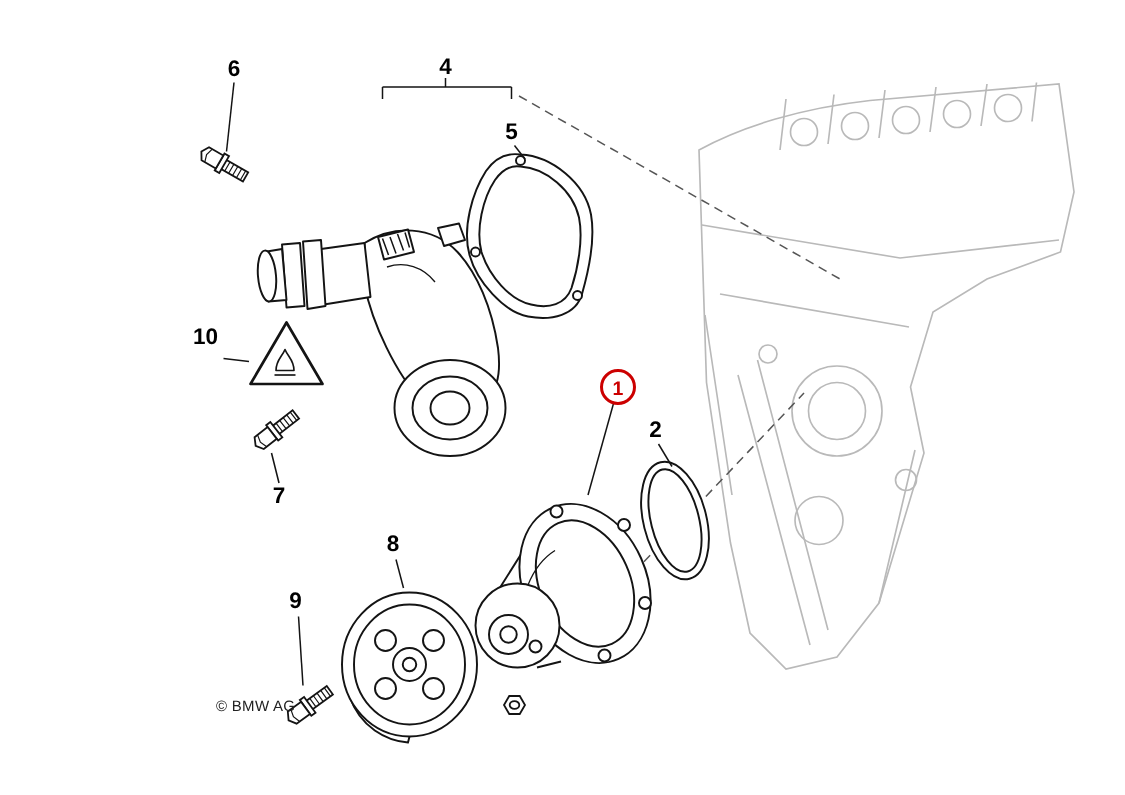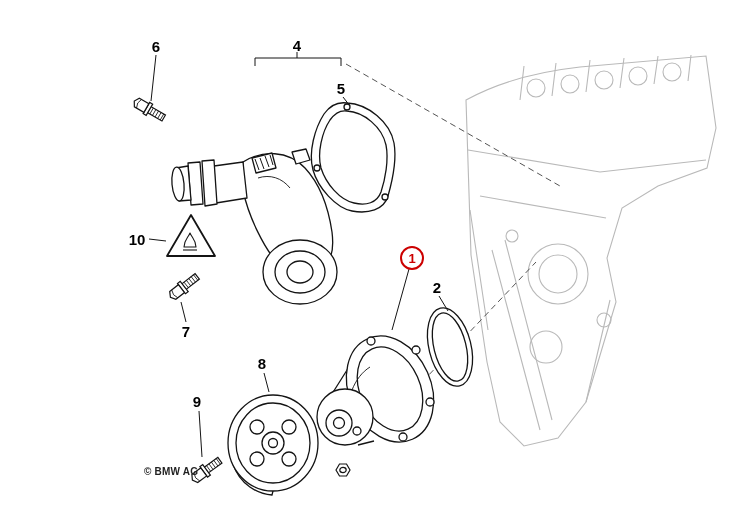--- a/index.html
+++ b/index.html
@@ -26,21 +26,21 @@
     border:2px solid var(--highlight,#cc0000);
     border-radius:50%;
     color:var(--highlight,#cc0000);
     background:#fff;
     display:flex; align-items:center; justify-content:center;
     font-size:13px;
   }
   .watermark {
     position:absolute;
     font-size:10px;
-    font-weight:700;
+    font-weight:400;
     color:#222;
     letter-spacing:.2px;
     white-space:nowrap;
   }
 </style>
 </head>
 <body>
 
 <svg class="art" width="750" height="530" viewBox="0 0 750 530">
   <defs>
@@ -156,20 +156,20 @@
     <path d="M409,269 L392,330"></path>
     <path d="M439,296 L448,311"></path>
     <path d="M264,373 L269,392"></path>
     <path d="M199,411 L202,457"></path>
   </g>
 </svg>
 
 <div class="callout" style="left:156px;top:46px">6</div>
 <div class="callout" style="left:297px;top:45px">4</div>
 <div class="callout" style="left:341px;top:88px">5</div>
-<div class="callout" style="left:137px;top:239px">10</div>
+<div class="callout" style="left:137px;top:225px">10</div>
 <div class="callout" style="left:186px;top:331px">7</div>
 <div class="callout circled" style="left:412px;top:258px">1</div>
 <div class="callout" style="left:437px;top:287px">2</div>
 <div class="callout" style="left:262px;top:363px">8</div>
 <div class="callout" style="left:197px;top:401px">9</div>
 
 <div class="watermark" style="left:144px;top:466px">© BMW AG</div>
 
 </body></html>

